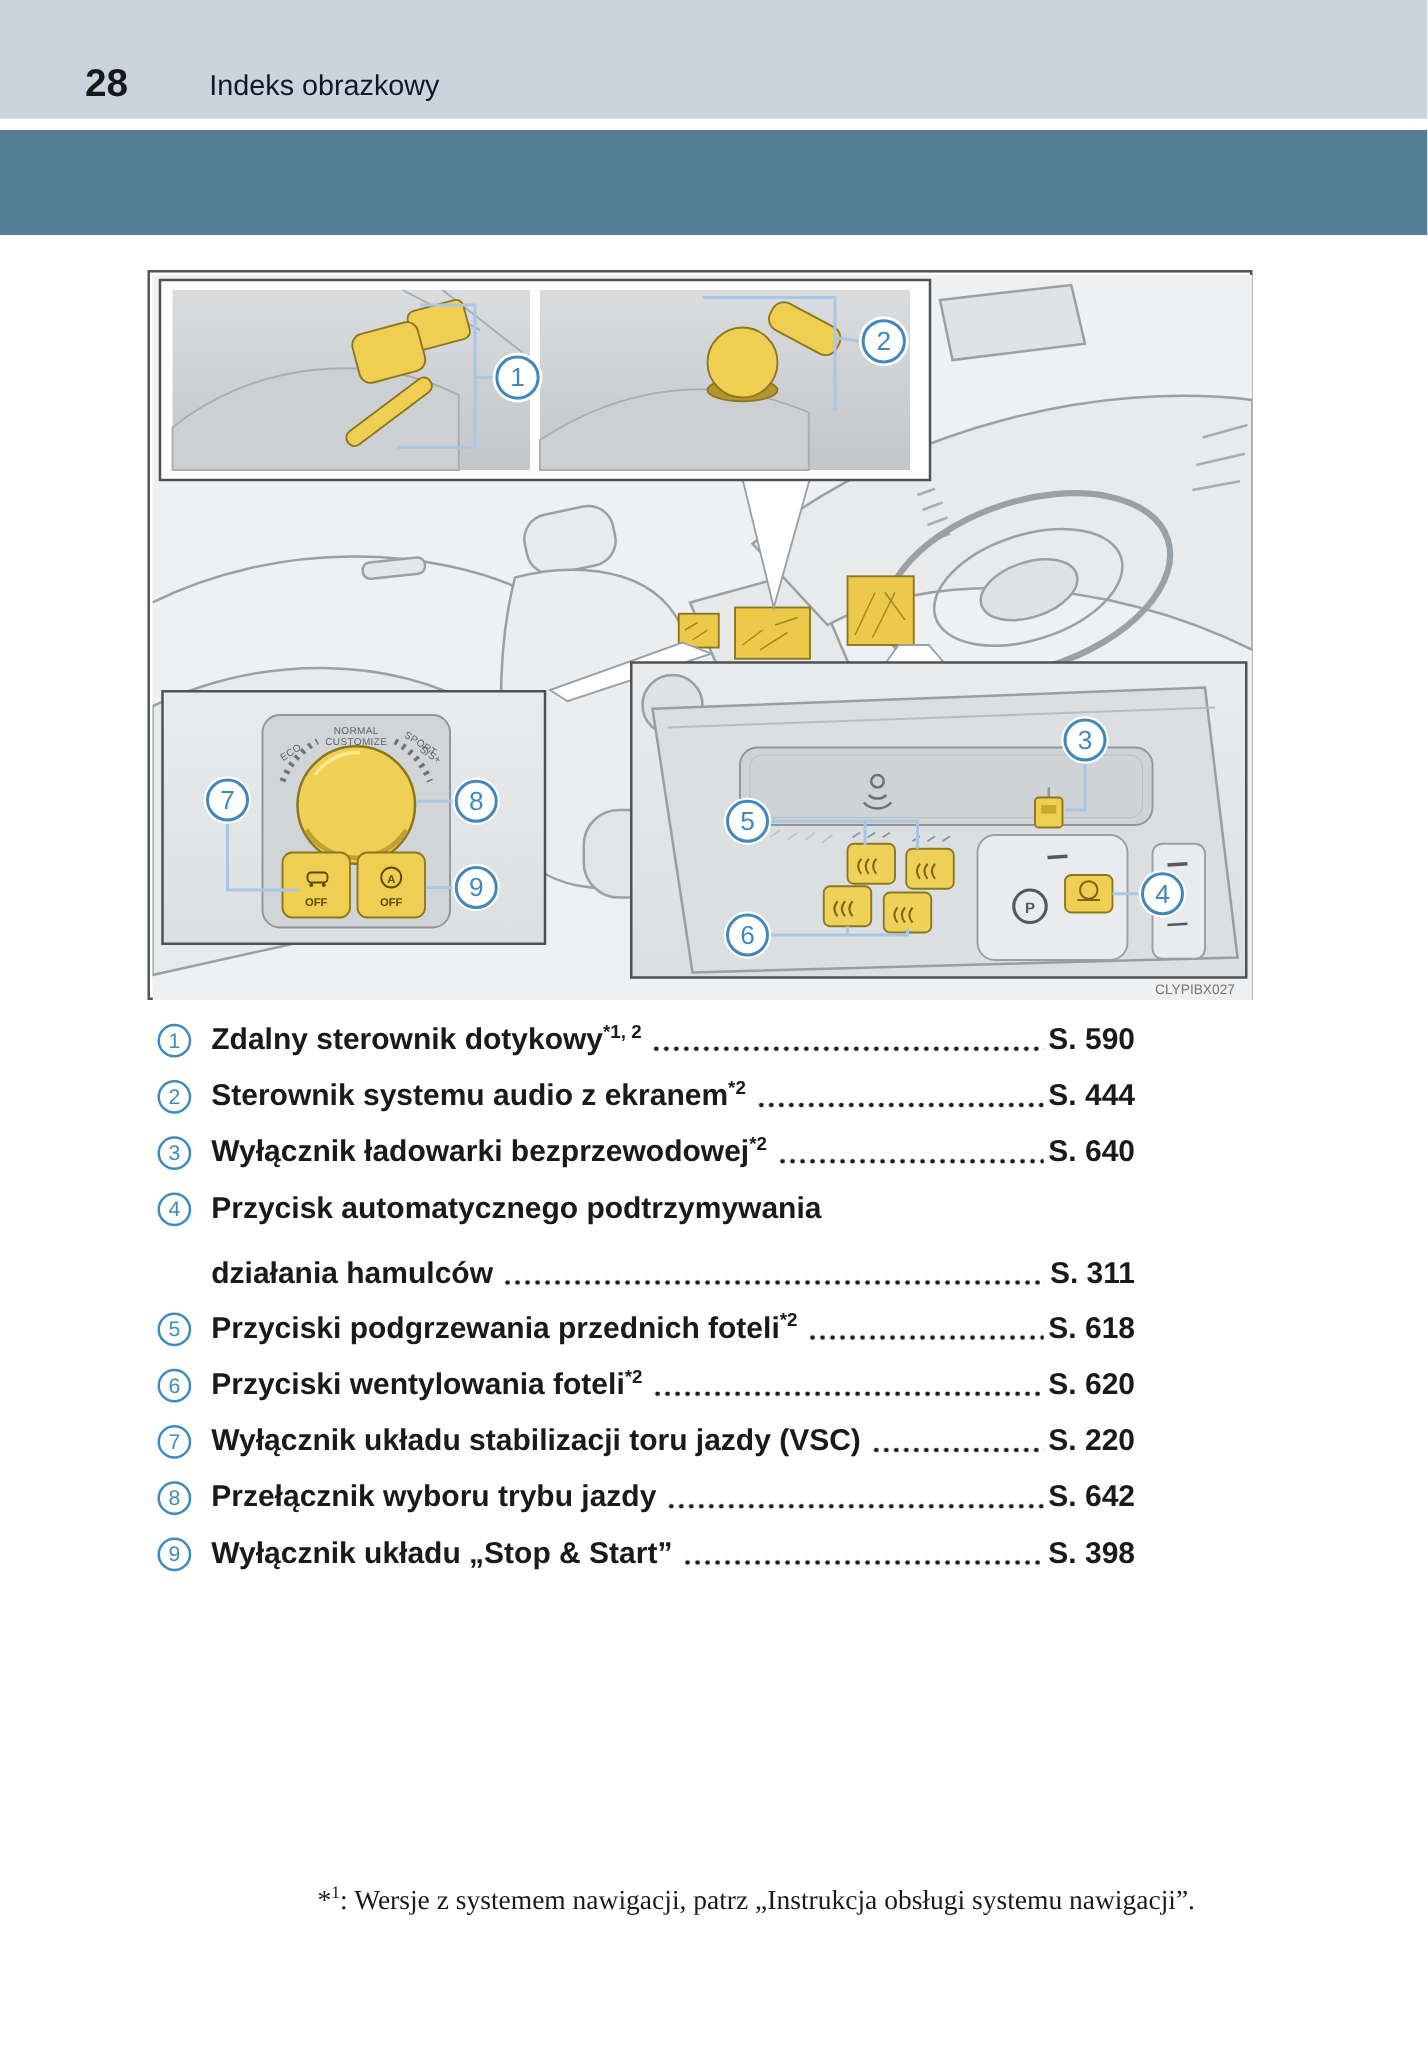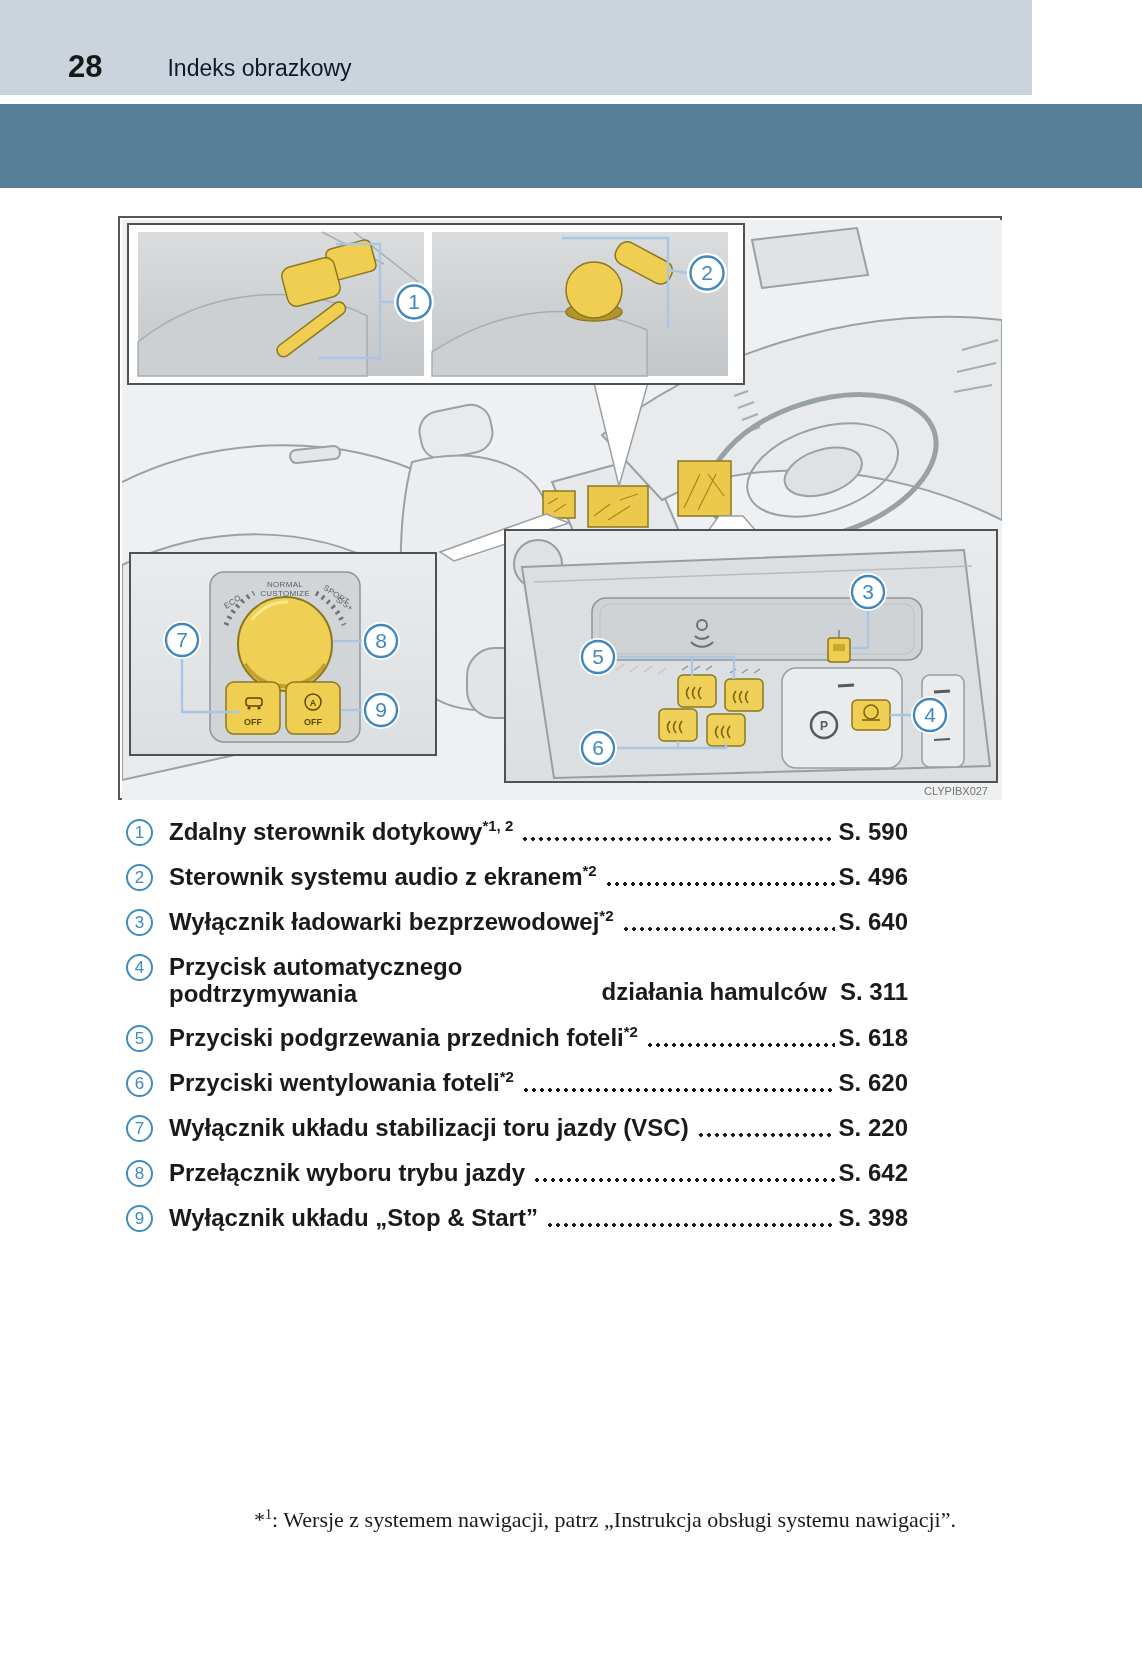--- a/index.html
+++ b/index.html
@@ -2,21 +2,21 @@
 <html><head>
 <meta charset="utf-8">
 <style>
   html,body{margin:0;padding:0;}
   body{
     width:1142px;height:1654px;position:relative;background:#ffffff;
     font-family:"Liberation Sans",sans-serif;color:#1a1a1a;overflow:hidden;
   }
   
   .header-band{
-    position:absolute;left:0;top:0;width:1032px;height:95px;background:#cbd4dc;
+    position:absolute;left:0;top:0;width:1142px;height:95px;background:#cbd4dc;
     display:flex;align-items:flex-end;padding:0 0 13px 68px;box-sizing:border-box;text-align:right;
   }
   .page-num{font-size:31px;font-weight:bold;color:#16181a;line-height:1;}
   .header-title{font-size:23px;font-weight:normal;color:#0f172a;line-height:1;margin-left:65px;padding-bottom:2px;}
   .section-band{
     position:absolute;left:0;top:104px;width:1142px;height:84px;background:#567e96;
   }
   
   .figure-frame{
     position:absolute;left:118px;top:216px;width:884px;height:584px;
@@ -34,21 +34,21 @@
   }
   .rbody{flex:1;display:flex;align-items:center;line-height:27px;}
   .lbl{white-space:nowrap;}
   .rbody sup,.l2 sup{font-size:15px;line-height:0;}
   .leader{
     flex:1;height:6px;align-self:flex-end;margin:0 4px 3px 9px;
     background-image:radial-gradient(circle at 3px 3px,#1a1a1a 1.7px,rgba(0,0,0,0) 2px);
     background-size:8px 6px;background-repeat:repeat-x;background-position:left bottom;
   }
   .pref{white-space:nowrap;}
-  .col{flex:1;display:flex;flex-direction:row;gap:12px;}
+  .col{flex:1;display:flex;flex-direction:column;}
   .l1{line-height:27px;}
   .l2{display:flex;align-items:baseline;line-height:27px;margin-top:25px;}
   
   .footnotes{position:absolute;left:128px;top:1504px;width:828px;text-align:right;font-size:22px;line-height:31px;font-weight:normal;font-family:Liberation Serif, serif;}
   .footnotes sup{font-size:14px;line-height:0;}
   
   text{font-family:"Liberation Sans",sans-serif;}
   .callout-num{fill:#4288bd;font-size:21px;}
   .tinylabel{fill:#5c6166;font-size:8px;letter-spacing:.3px;}
 </style>
@@ -298,21 +298,21 @@
         <span class="leader"></span>
         <span class="pref">S. 590</span>
       </span>
   </div>
 
   <div class="row">
     <span class="cnum">2</span>
     <span class="rbody">
         <span class="lbl"><span>Sterownik systemu audio z ekranem</span><sup>*2</sup></span>
         <span class="leader"></span>
-        <span class="pref">S. 496</span>
+        <span class="pref">S. 444</span>
       </span>
   </div>
 
   <div class="row">
     <span class="cnum">3</span>
     <span class="rbody">
         <span class="lbl"><span>Wyłącznik ładowarki bezprzewodowej</span><sup>*2</sup></span>
         <span class="leader"></span>
         <span class="pref">S. 640</span>
       </span>

